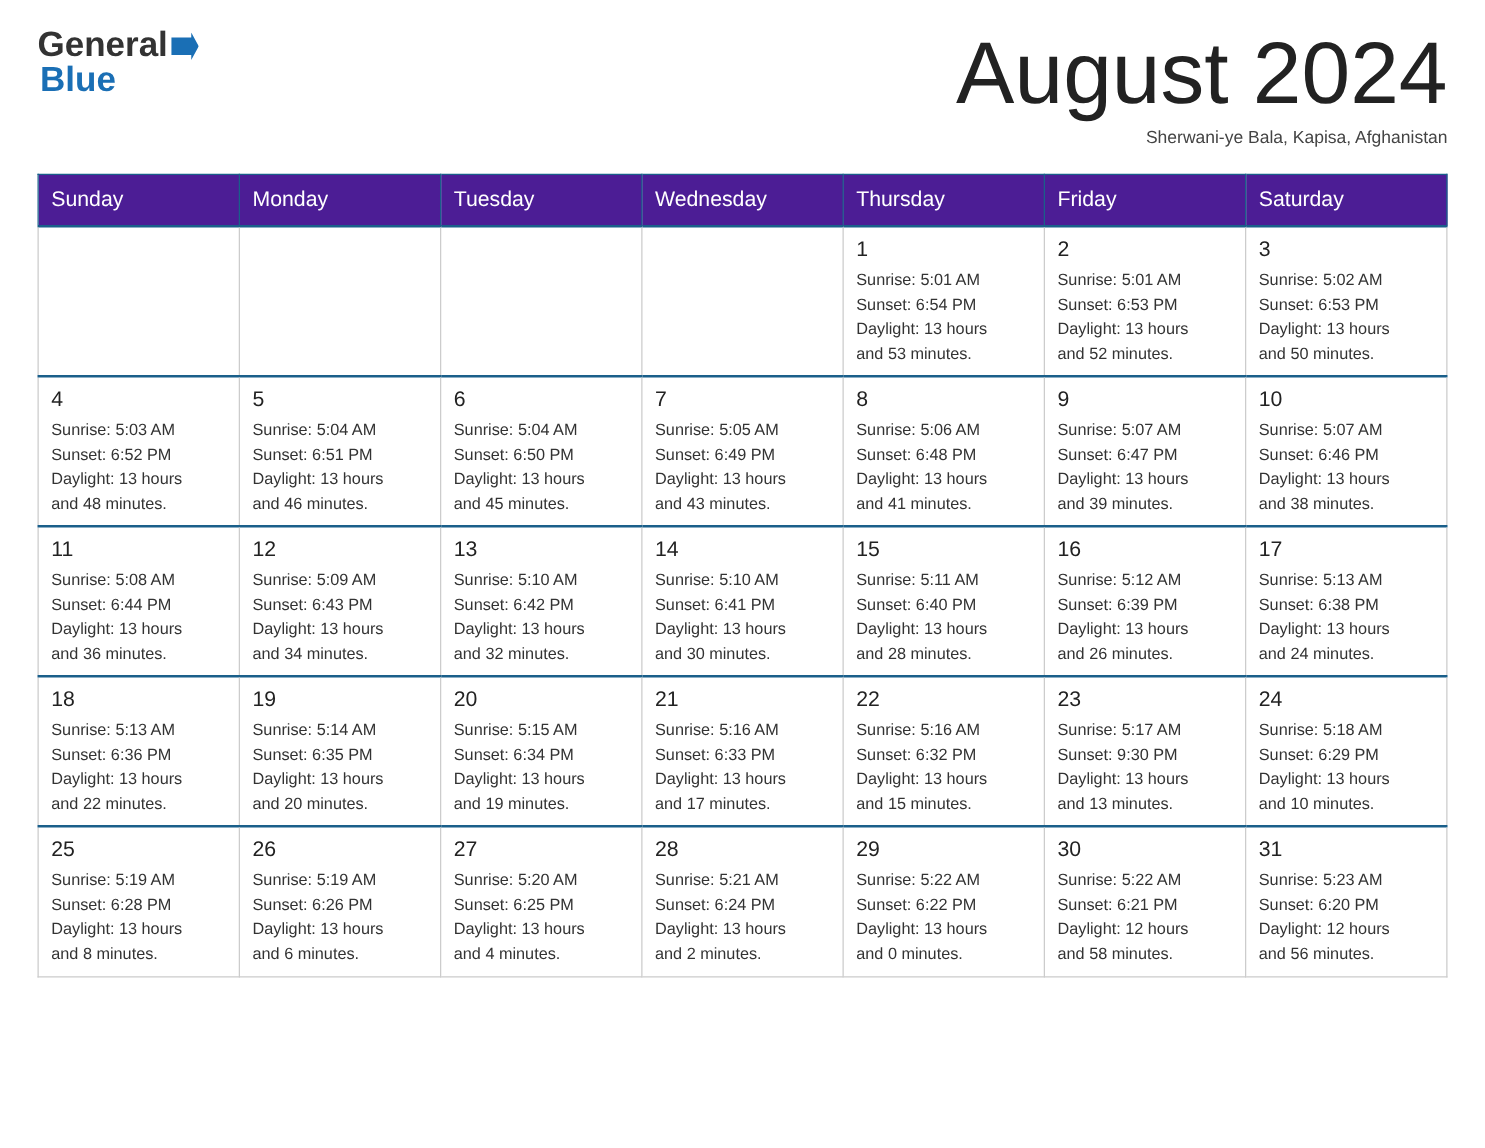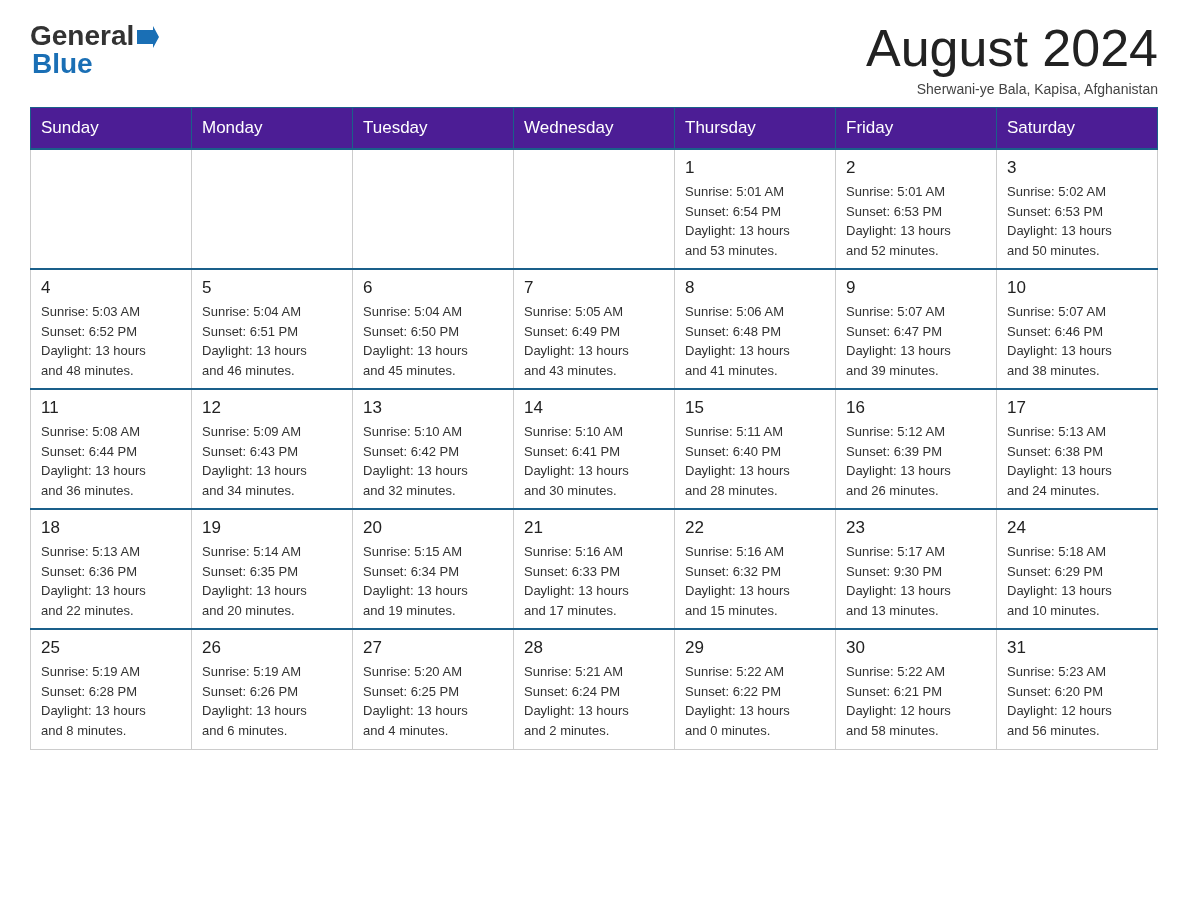--- a/index.html
+++ b/index.html
@@ -7,27 +7,27 @@
       font-family: Arial, sans-serif;
       background: #fff;
       width: 1188px;
       min-height: 918px;
       padding: 20px 30px 30px 30px;
     }
     .header {
       display: flex;
       justify-content: space-between;
       align-items: flex-start;
-      margin-bottom: 10px;
+      margin-bottom: 22px;
     }
     .title-section {
       text-align: right;
     }
     .month-title {
-      font-size: 52px;
+      font-size: 70px;
       font-weight: 300;
       color: #222;
       line-height: 1.1;
     }
     .location-subtitle {
       font-size: 14px;
       color: #444;
       margin-top: 4px;
     }
     .calendar {

